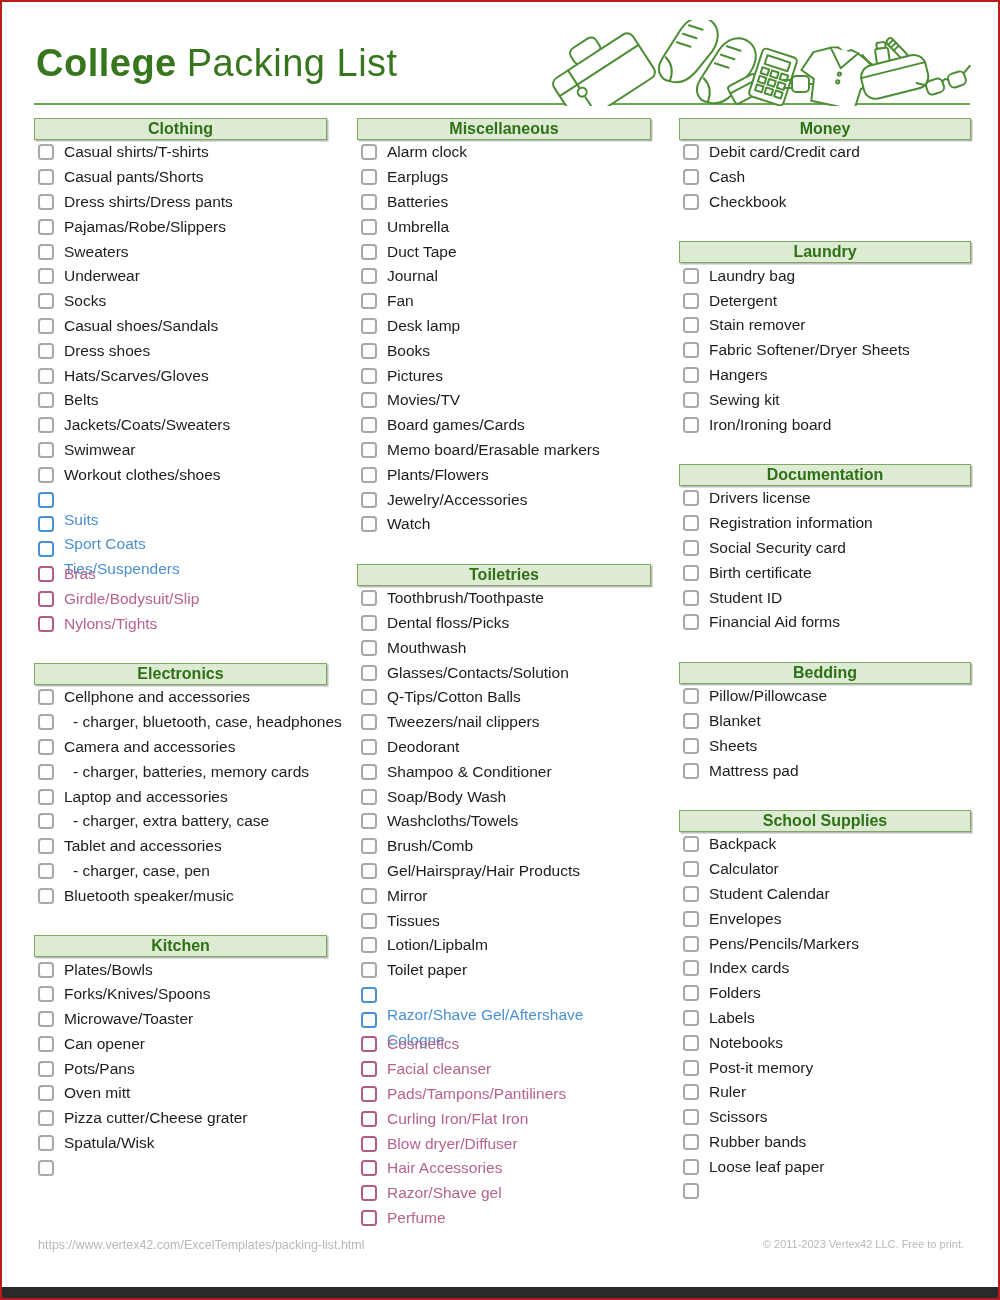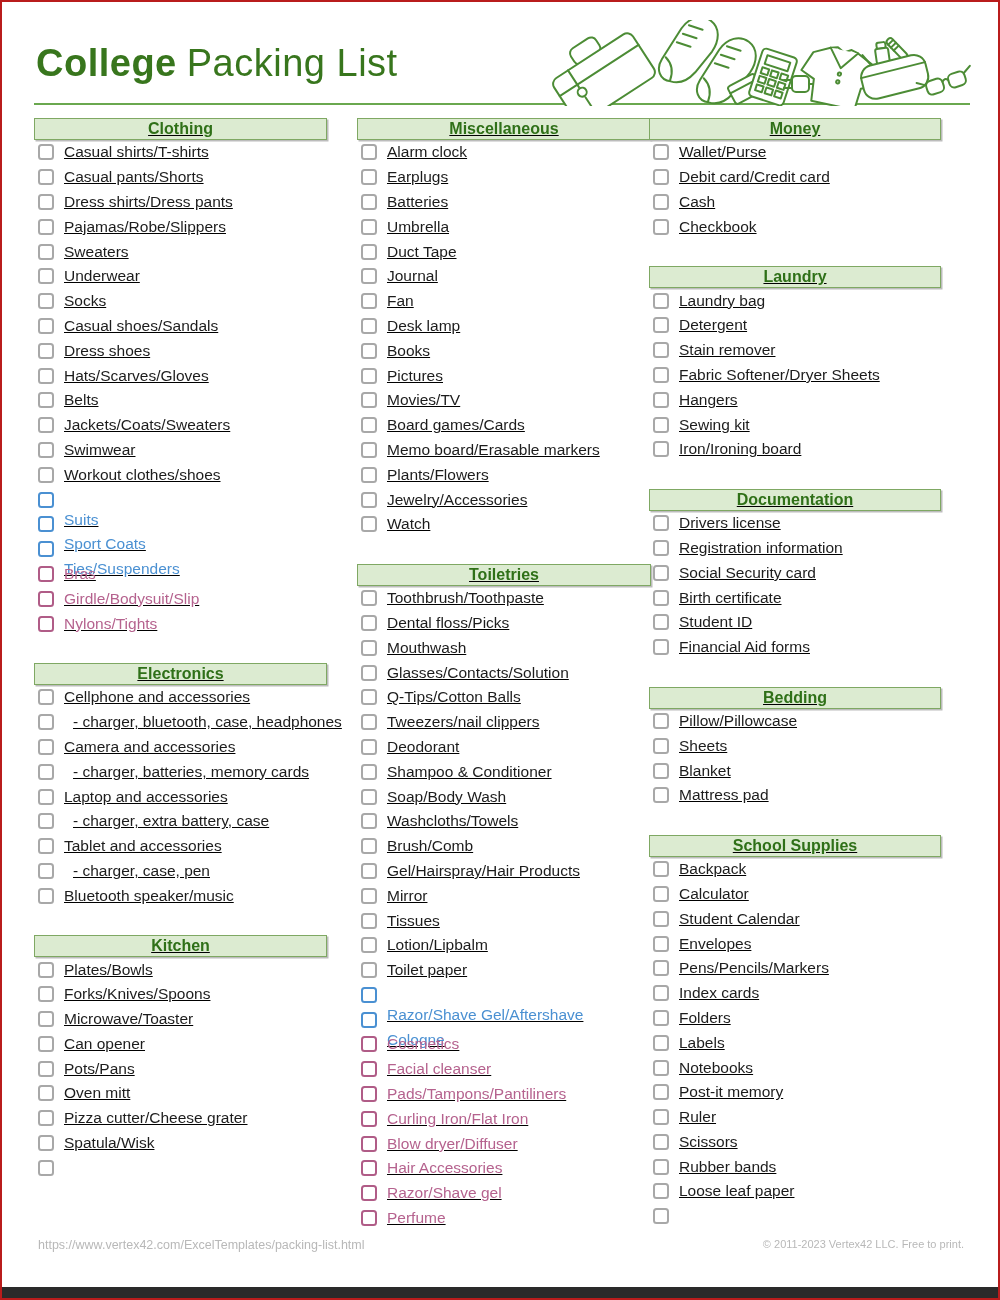--- a/index.html
+++ b/index.html
@@ -9,22 +9,22 @@
     font-family:"Liberation Sans",sans-serif;
   }
   .title{position:absolute;left:34px;top:40px;font-size:38px;color:#38761d;letter-spacing:.5px;}
   .title .bold{font-weight:bold;}
   .title .rest{margin-left:10px;}
   .rule{position:absolute;left:32px;top:101px;width:936px;height:2px;background:#6aa84f;}
   .illustration{position:absolute;left:540px;top:18px;}
   .col{position:absolute;top:116px;}
   .col-0{left:32px;width:293px;}
   .col-1{left:355px;width:294px;}
-  .col-2{left:647px;width:292px;}
-  section{margin:0 0 27px 0;text-decoration:underline;}
+  .col-2{left:677px;width:292px;}
+  section{margin:0 0 27px 0;}
   .sec-header{
     height:22px;box-sizing:border-box;background:#dcebd1;border:1px solid #7fa863;
     box-shadow:1.5px 1.5px 0 #bcbcbc;
     display:flex;align-items:center;justify-content:center;
     font-weight:bold;font-size:16px;color:#2f7018;
   }
   ul.items{list-style:none;margin:0;padding:0;}
   li.item{height:24.8px;display:flex;align-items:center;padding-left:4px;}
   .cb{
     width:16px;height:16px;box-sizing:border-box;flex:none;background:#fff;
@@ -499,24 +499,20 @@
       </section>
     </div>
   <div class="col col-2" id="col-2">
       <section>
         <div class="sec-header">
           <span>Money</span>
         </div>
         <ul class="items">
           <li class="item">
             <span class="cb"></span>
-            <span class="lbl">Wallet/Purse</span>
-          </li>
-          <li class="item">
-            <span class="cb"></span>
             <span class="lbl">Debit card/Credit card</span>
           </li>
           <li class="item">
             <span class="cb"></span>
             <span class="lbl">Cash</span>
           </li>
           <li class="item">
             <span class="cb"></span>
             <span class="lbl">Checkbook</span>
           </li>
@@ -592,25 +588,25 @@
         <div class="sec-header">
           <span>Bedding</span>
         </div>
         <ul class="items">
           <li class="item">
             <span class="cb"></span>
             <span class="lbl">Pillow/Pillowcase</span>
           </li>
           <li class="item">
             <span class="cb"></span>
+            <span class="lbl">Blanket</span>
+          </li>
+          <li class="item">
+            <span class="cb"></span>
             <span class="lbl">Sheets</span>
-          </li>
-          <li class="item">
-            <span class="cb"></span>
-            <span class="lbl">Blanket</span>
           </li>
           <li class="item">
             <span class="cb"></span>
             <span class="lbl">Mattress pad</span>
           </li>
         </ul>
       </section>
       <section>
         <div class="sec-header">
           <span>School Supplies</span>

